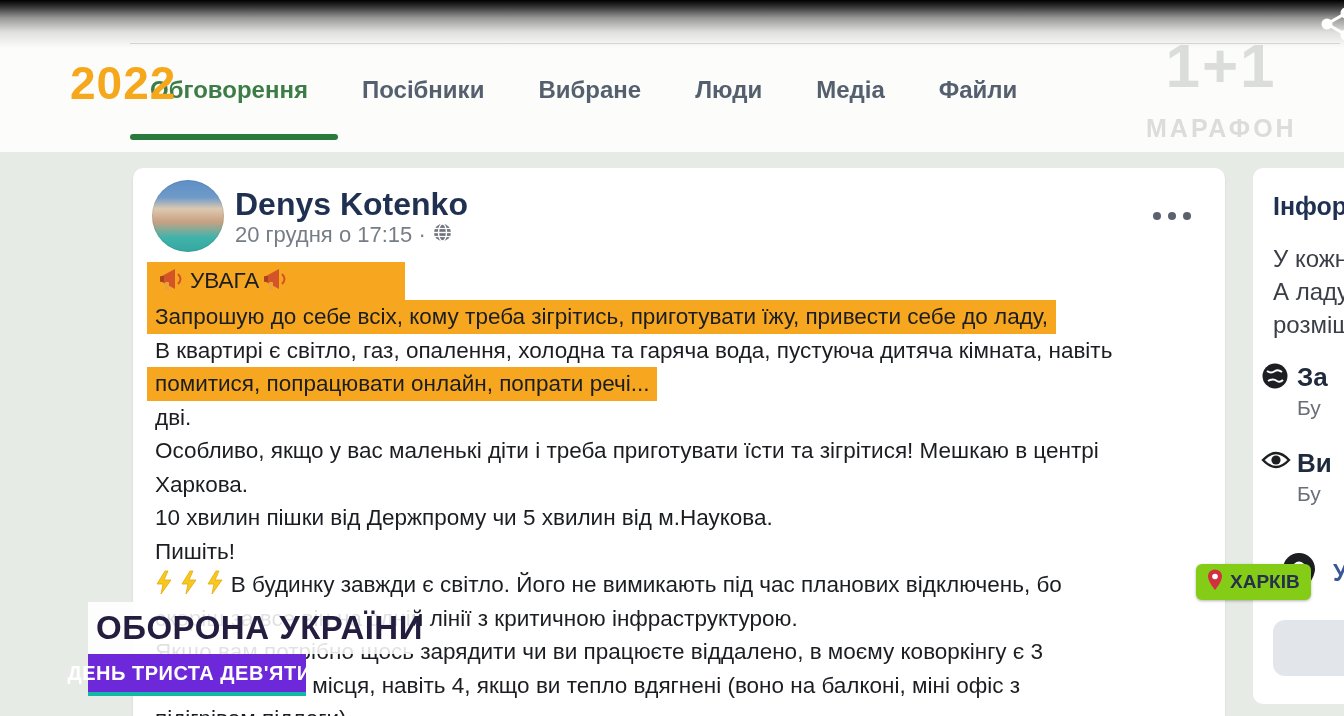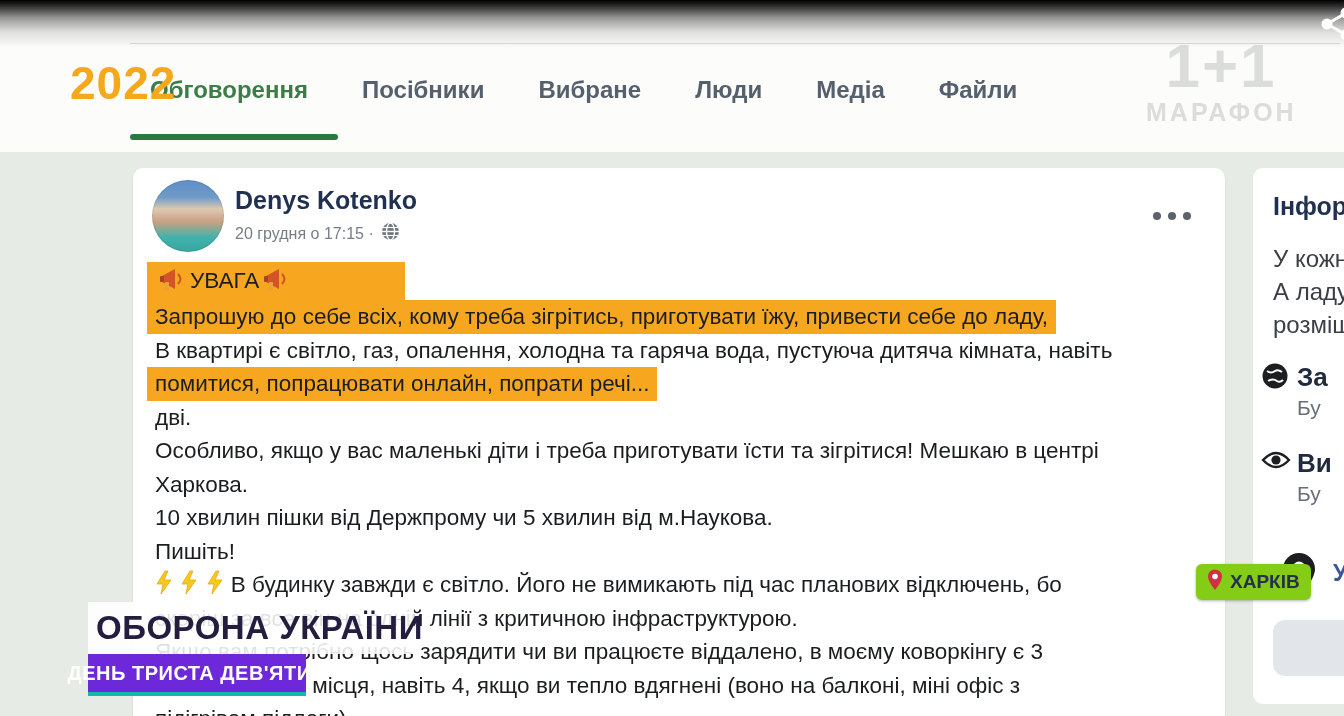--- a/index.html
+++ b/index.html
@@ -18,31 +18,31 @@
   .tab.active{color:#3c7d47;}
   .tab-underline{position:absolute;left:130px;top:134px;width:208px;height:6px;
                  background:#2b7a3d;border-radius:3px;}
   .year{position:absolute;left:70px;top:56px;font-size:46px;font-weight:800;
         color:#f5a81c;z-index:31;letter-spacing:1px;}
 
   
   .watermark{position:absolute;left:1146px;top:38px;width:150px;text-align:center;
              z-index:31;color:rgba(196,200,196,0.6);pointer-events:none;}
   .watermark .logo{font-size:62px;font-weight:900;line-height:56px;letter-spacing:2px;}
-  .watermark .sub{font-size:25px;font-weight:800;letter-spacing:3px;margin-top:4px;}
+  .watermark .sub{font-size:25px;font-weight:800;letter-spacing:3px;margin-top:20px;}
   .share-icon{position:absolute;left:1318px;top:4px;z-index:32;}
 
   
   .post-card{position:absolute;left:133px;top:168px;width:1092px;height:600px;
              background:#fff;border-radius:10px;box-shadow:0 1px 2px rgba(0,0,0,.12);}
   .avatar{position:absolute;left:19px;top:12px;width:72px;height:72px;border-radius:50%;
     background:linear-gradient(180deg,#5f8fc7 0%,#6f9ac9 24%,#dcc9b1 40%,#c9a182 58%,#3fb3ab 80%,#37a7a0 100%);
     box-shadow:inset 0 0 0 1px rgba(0,0,0,.08);}
-  .author{position:absolute;left:102px;top:18px;font-size:25px;font-weight:700;color:#1f3050;}
-  .timestamp{position:absolute;left:102px;top:54px;font-size:16px;color:#767d87;
+  .author{position:absolute;left:102px;top:18px;font-size:32px;font-weight:700;color:#1f3050;}
+  .timestamp{position:absolute;left:102px;top:54px;font-size:22px;color:#767d87;
              display:flex;align-items:center;gap:7px;}
   .menu-dots{position:absolute;left:1012px;top:36px;display:flex;gap:7px;padding:8px;cursor:pointer;}
   .menu-dots i{width:8px;height:8px;border-radius:50%;background:#5b626e;}
 
   .post-text{position:absolute;left:22px;top:94px;font-size:22.5px;color:#1b1d21;}
   .pline{height:33.5px;line-height:33.5px;white-space:nowrap;}
   .pline.first{height:38px;line-height:38px;}
   .hl{background:#f6a71f;padding:0 8px;margin-left:-8px;display:inline-block;}
   .hl1{width:242px;}
   .mega{display:inline-block;vertical-align:-4px;margin:0 4px;}

